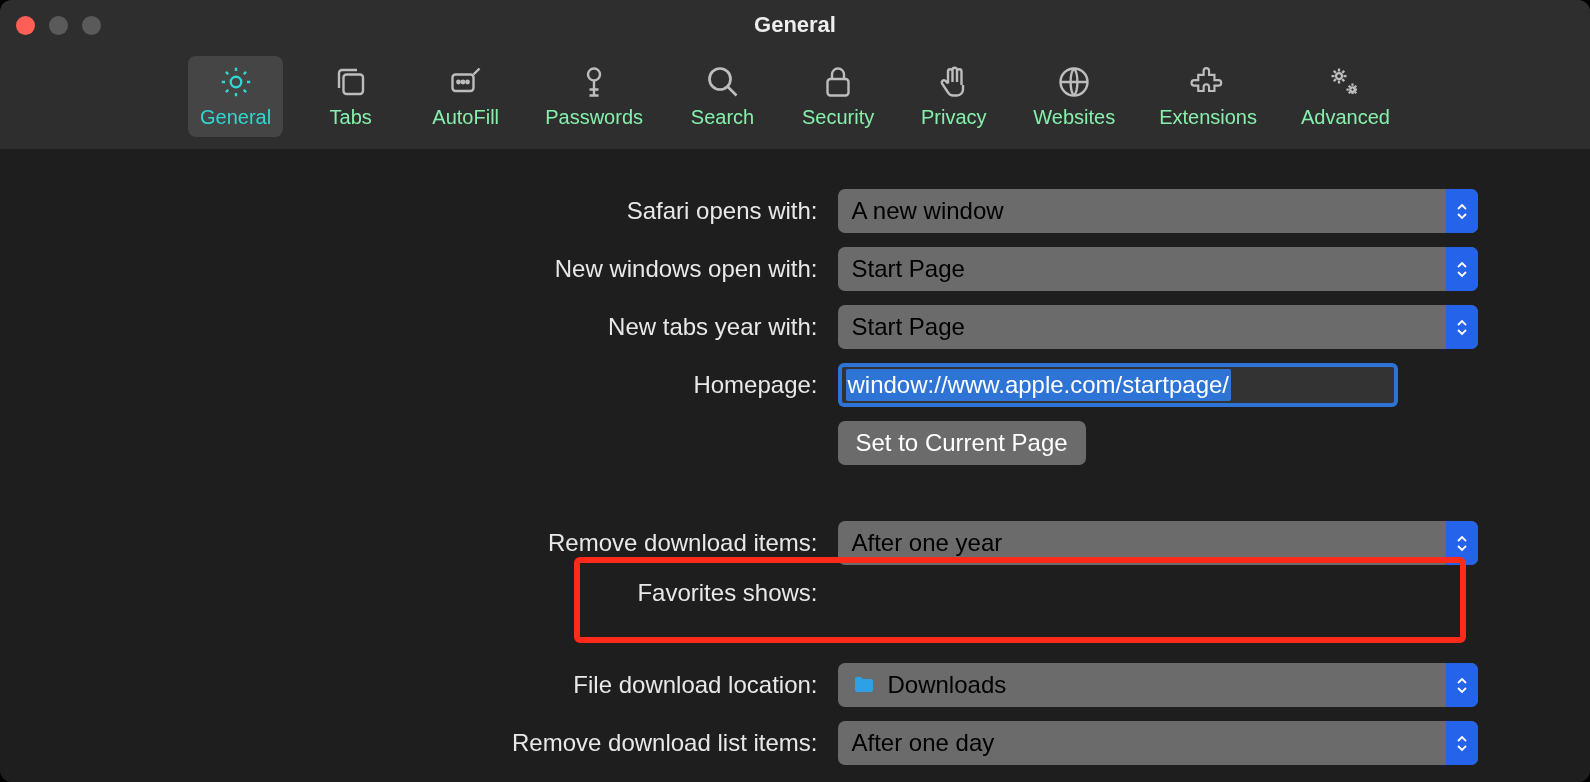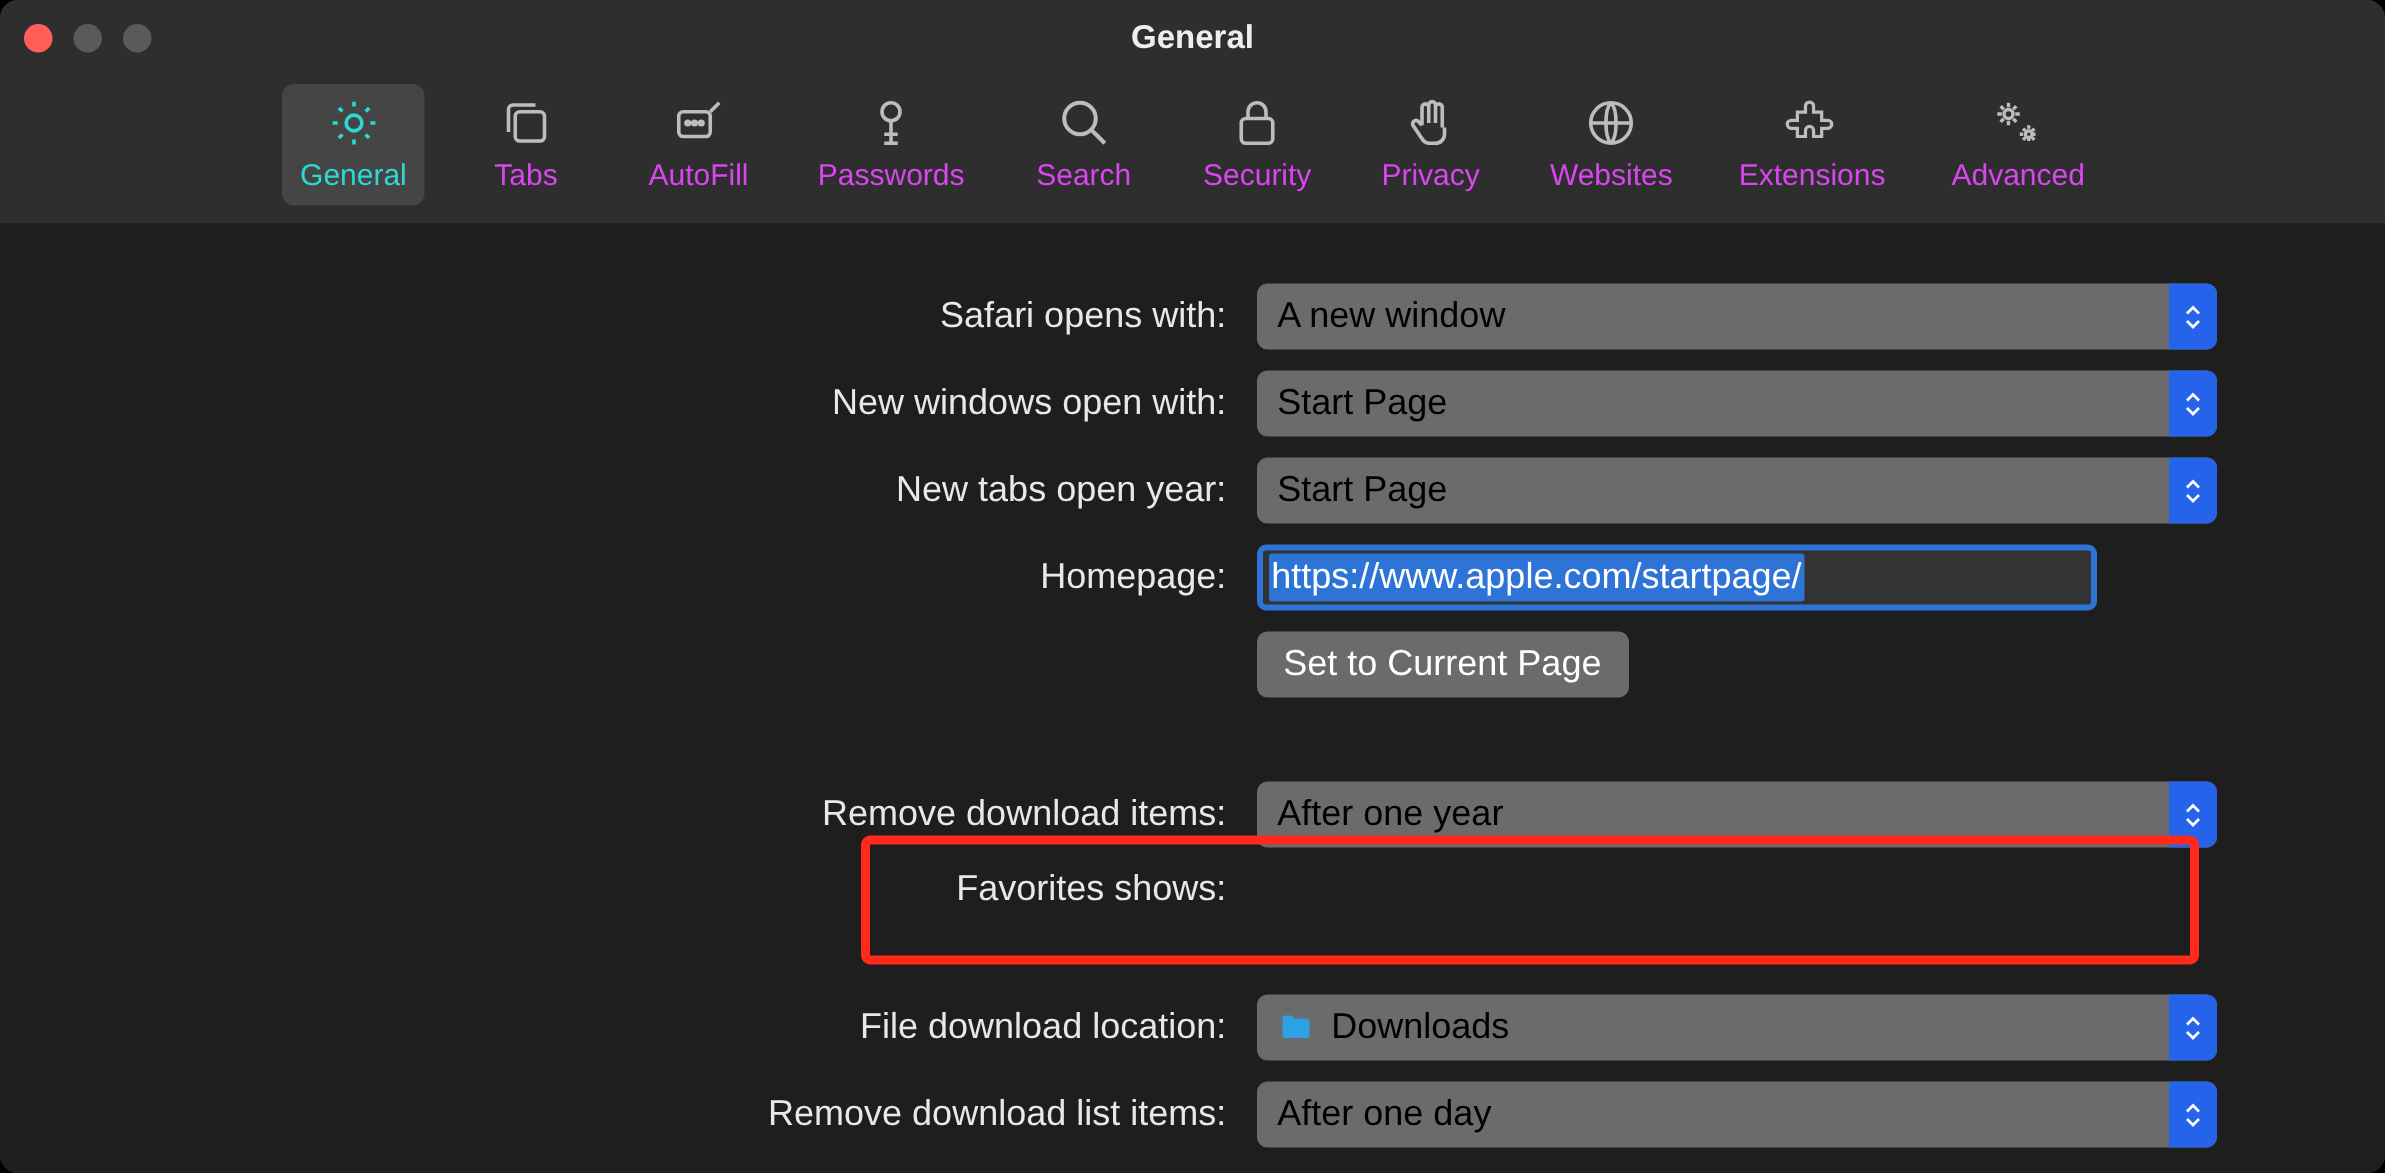--- a/index.html
+++ b/index.html
@@ -71,21 +71,21 @@
     }
     .tool-icon {
       width: 36px;
       height: 36px;
       display: flex;
       align-items: center;
       justify-content: center;
     }
     .tool-label {
       font-size: 20px;
-      color: #d946ef;
+      color: #86efac;
     }
     .tool-item.active .tool-label { color: #2ed8d2; }
     .tool-item.active .tool-icon svg { stroke: #2ed8d2; }
     .content {
       flex: 1;
       background: #1e1e1e;
       padding-top: 40px;
       display: flex;
       justify-content: center;
     }
@@ -323,41 +323,41 @@
                 </svg>
               <svg width="12" height="8" viewBox="0 0 12 8">
                   <path d="M2 2 L6 6 L10 2" stroke="#fff" stroke-width="1.8" fill="none"></path>
                 </svg>
             </span>
           </div>
         </div>
       </div>
 
       <div class="row">
-        <div class="label">New tabs open year:</div>
+        <div class="label">New tabs year with:</div>
         <div class="control-col">
           <div class="select">
             <span class="select-value">Start Page</span>
             <span class="arrows">
               <svg width="12" height="8" viewBox="0 0 12 8">
                   <path d="M2 6 L6 2 L10 6" stroke="#fff" stroke-width="1.8" fill="none"></path>
                 </svg>
               <svg width="12" height="8" viewBox="0 0 12 8">
                   <path d="M2 2 L6 6 L10 2" stroke="#fff" stroke-width="1.8" fill="none"></path>
                 </svg>
             </span>
           </div>
         </div>
       </div>
 
       <div class="row">
         <div class="label">Homepage:</div>
         <div class="control-col">
           <div class="input">
-            <span class="input-text">https://www.apple.com/startpage/</span>
+            <span class="input-text">window://www.apple.com/startpage/</span>
           </div>
         </div>
       </div>
 
       <div class="row">
         <div class="label"></div>
         <div class="control-col">
           <div class="button">
             <span>Set to Current Page</span>
           </div>

